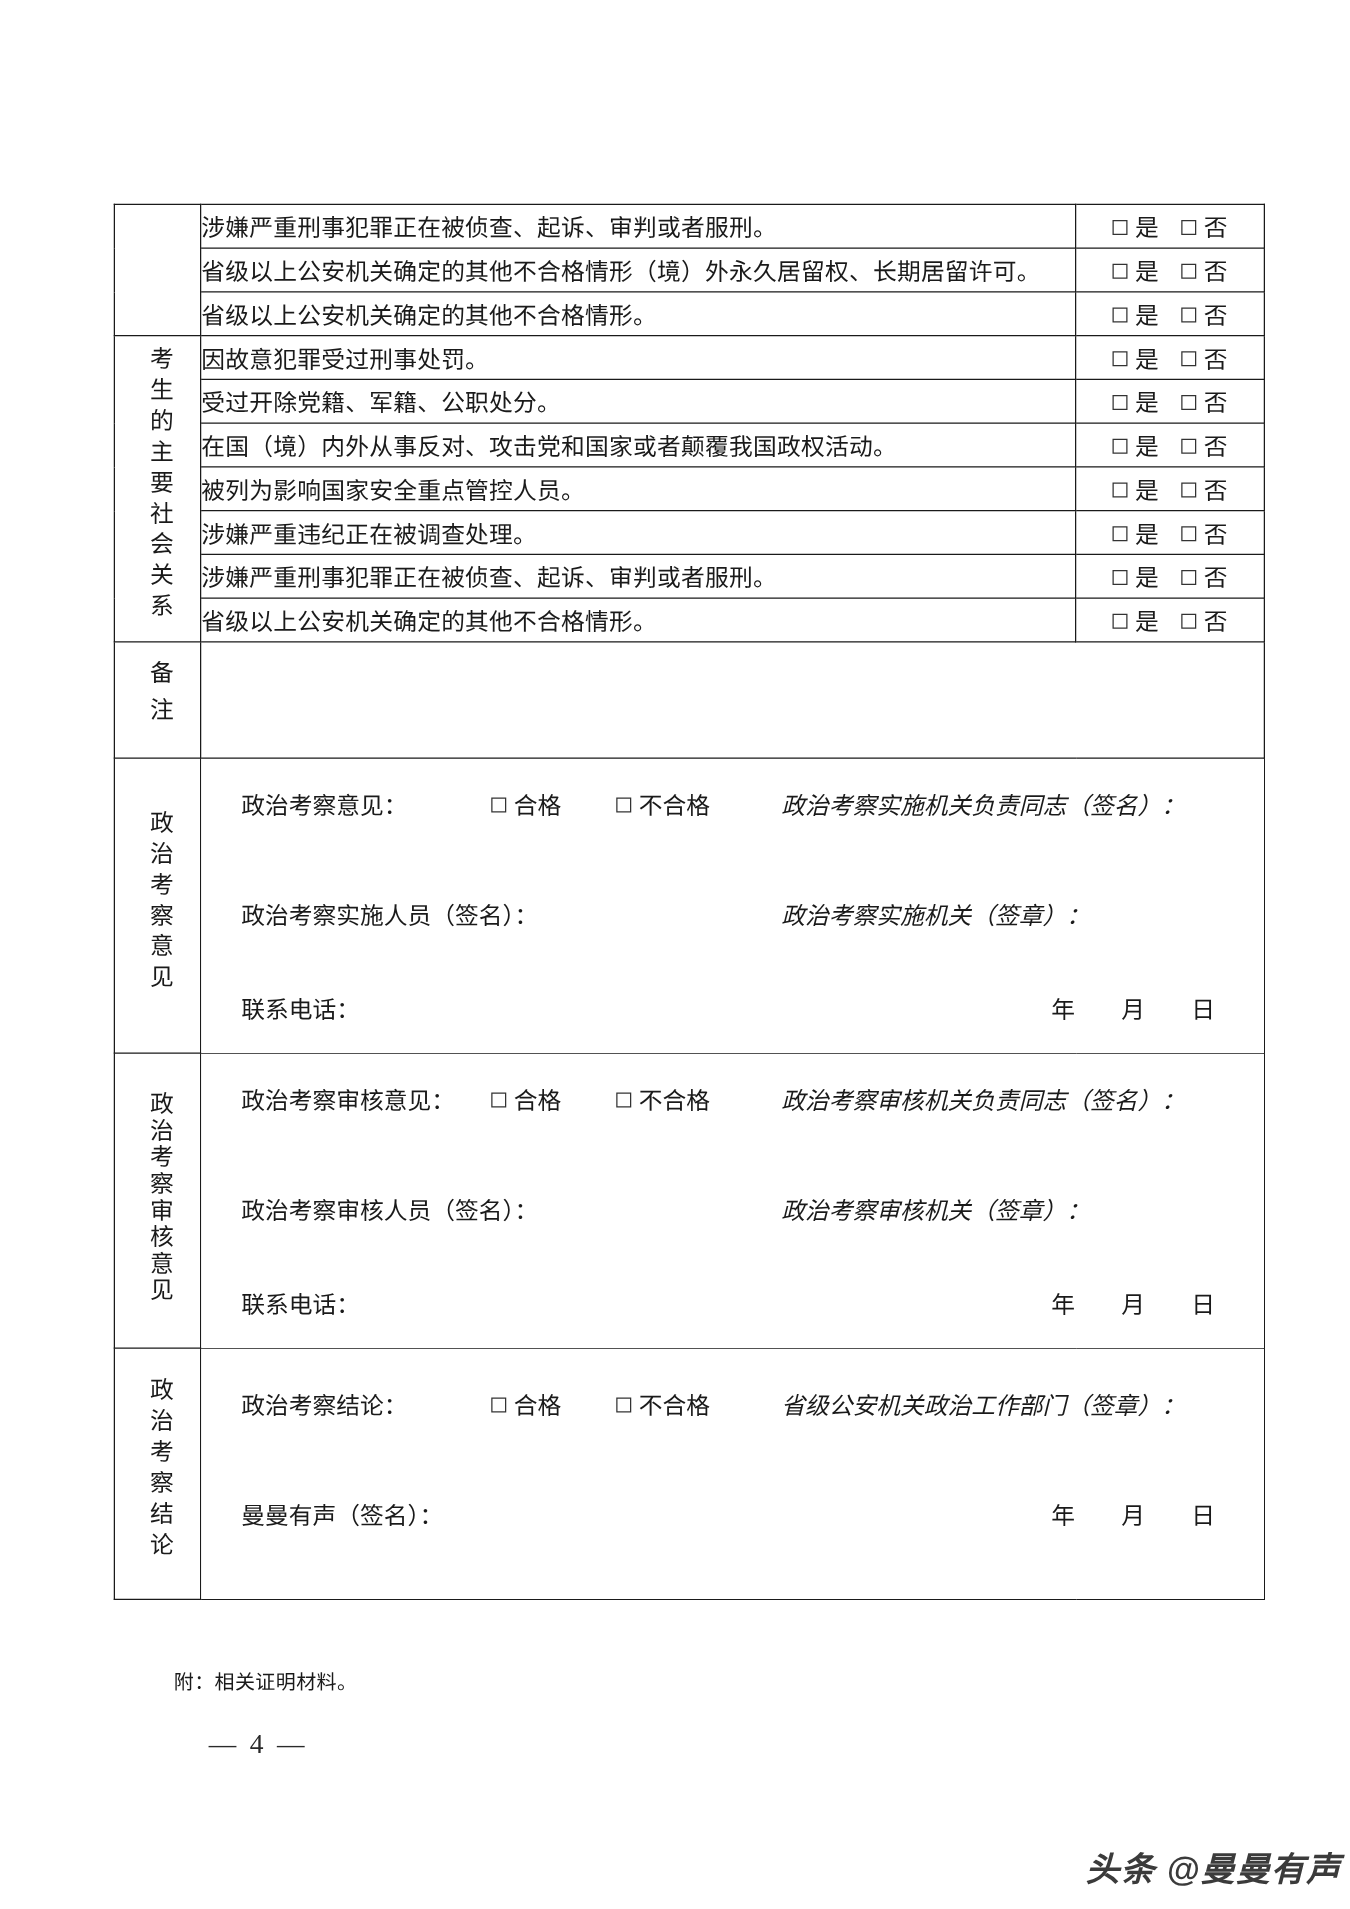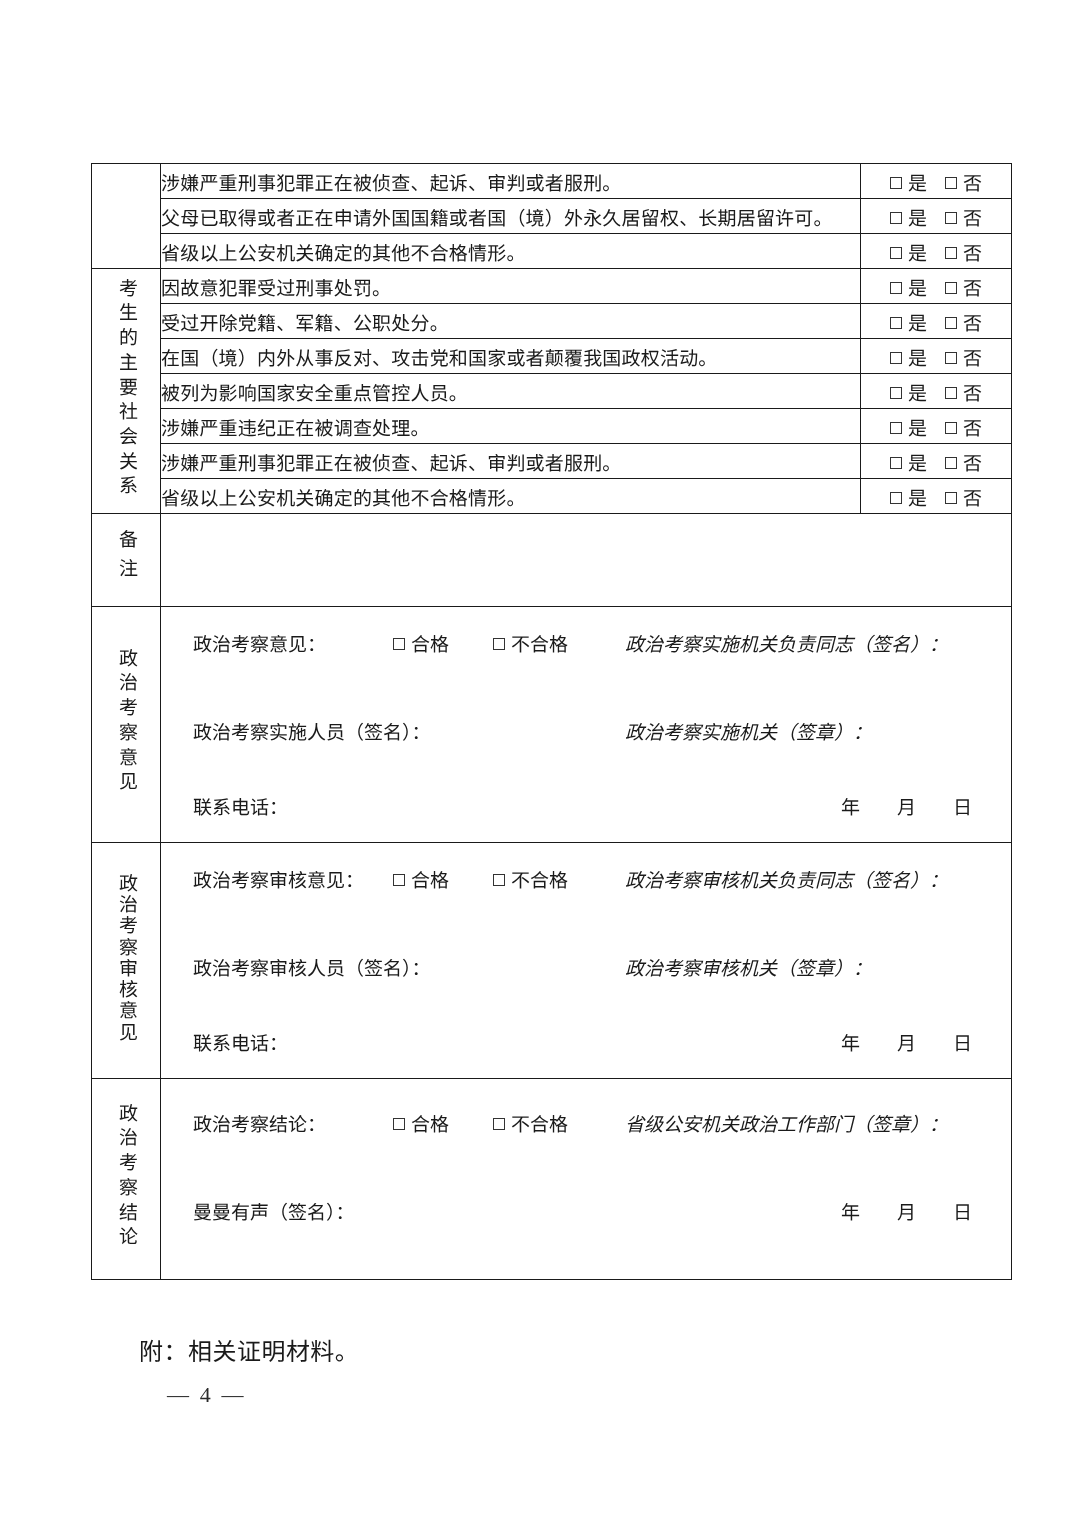--- a/index.html
+++ b/index.html
@@ -131,21 +131,21 @@
   .conc-cell { height: 200px; }
   .conc-inner .row-a { top: 30px; }
   .conc-inner .row-b { top: 118px; }
   .conc-inner .ymd  { top: 118px; }
 
   
   .attach-note {
     position: absolute;
     left: 124px;
     top: 1332px;
-    font-size: 24px;
+    font-size: 16px;
     font-family: Liberation Mono, monospace;
     letter-spacing: 0.02em;
   }
   .page-number {
     position: absolute;
     left: 152px;
     top: 1382px;
     font-size: 22px;
     font-family: "Liberation Serif", "DejaVu Serif", serif;
     letter-spacing: 0.12em;
@@ -183,21 +183,21 @@
       <tr class="q-row">
         <td class="vlabel" rowspan="3">
           <span class="vtext"></span>
         </td>
         <td class="q-text">涉嫌严重刑事犯罪正在被侦查、起诉、审判或者服刑。</td>
         <td class="q-choice">
           <span class="opt"><i class="cbox"></i><span>是</span></span><span class="opt"><i class="cbox"></i><span>否</span></span>
         </td>
       </tr>
       <tr class="q-row">
-        <td class="q-text">父母已取得或者正在申请外国国籍或者国（境）外永久居留权、长期居留许可。</td>
+        <td class="q-text">省级以上公安机关确定的其他不合格情形（境）外永久居留权、长期居留许可。</td>
         <td class="q-choice">
           <span class="opt"><i class="cbox"></i><span>是</span></span><span class="opt"><i class="cbox"></i><span>否</span></span>
         </td>
       </tr>
       <tr class="q-row">
         <td class="q-text">省级以上公安机关确定的其他不合格情形。</td>
         <td class="q-choice">
           <span class="opt"><i class="cbox"></i><span>是</span></span><span class="opt"><i class="cbox"></i><span>否</span></span>
         </td>
       </tr>
@@ -318,14 +318,15 @@
         </td>
       </tr>
 
     </tbody>
   </table>
 
   <div class="attach-note">附：相关证明材料。</div>
 
   <div class="page-number">— 4 —</div>
 
+  <div class="watermark">头条 @曼曼有声</div>
 
 </div>
 
 </body></html>

